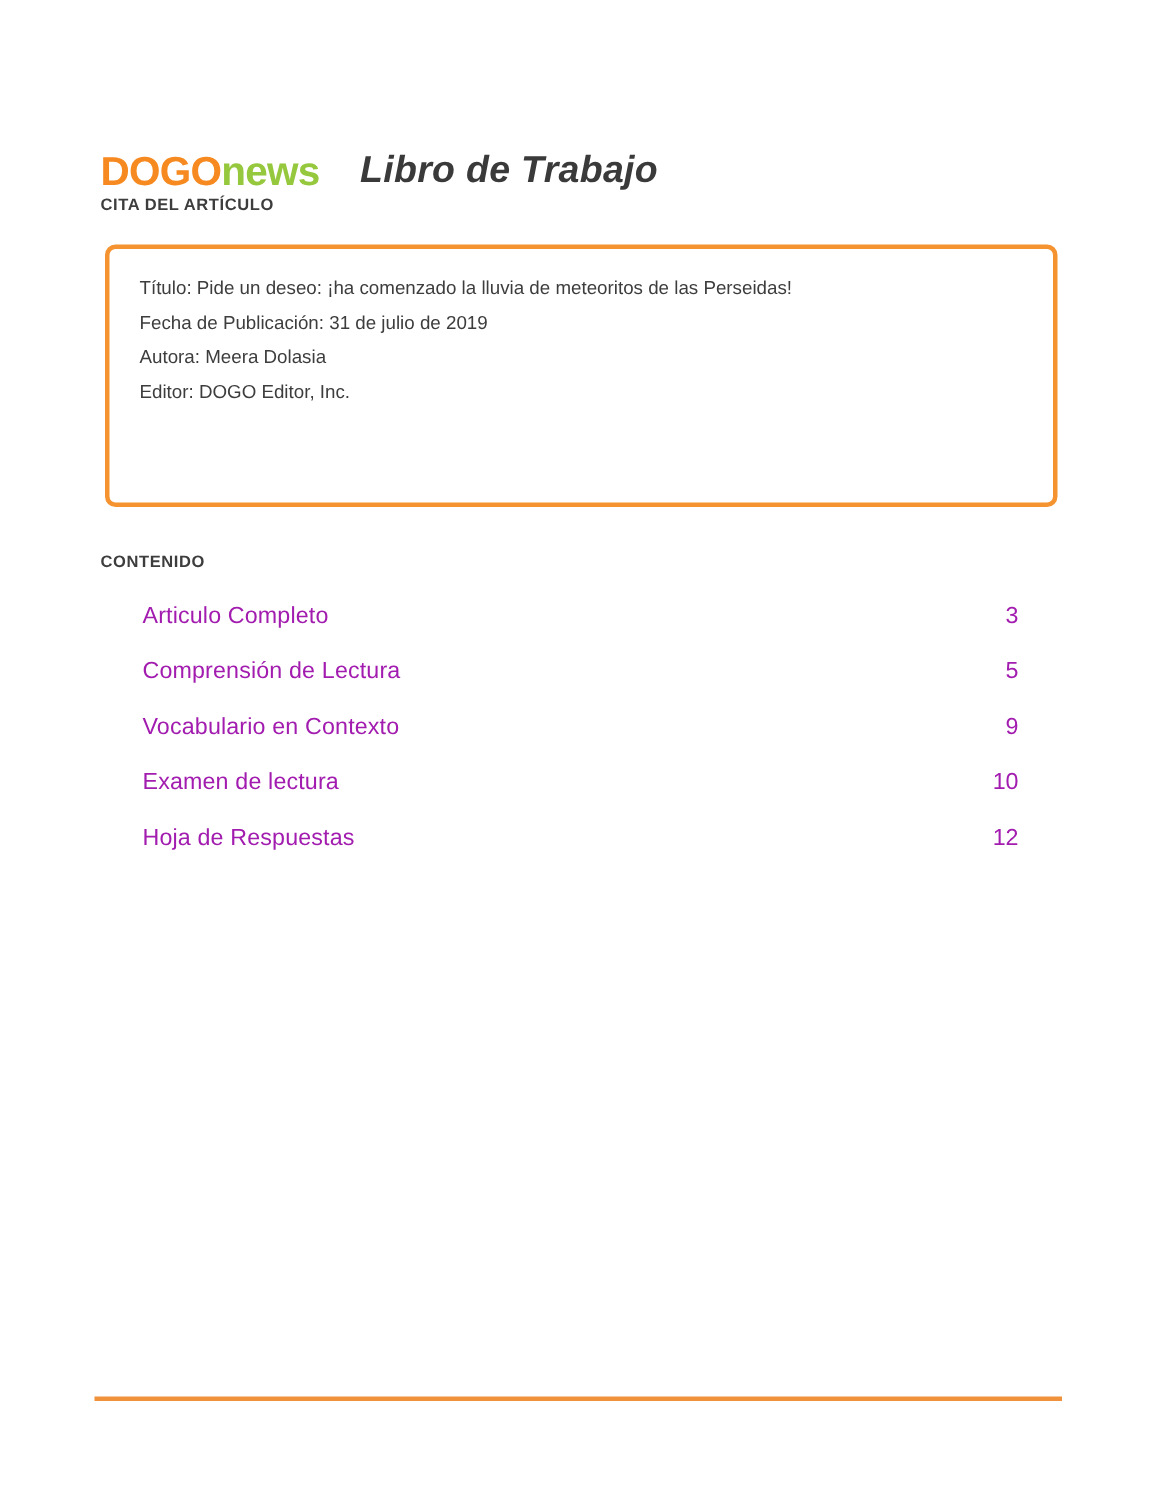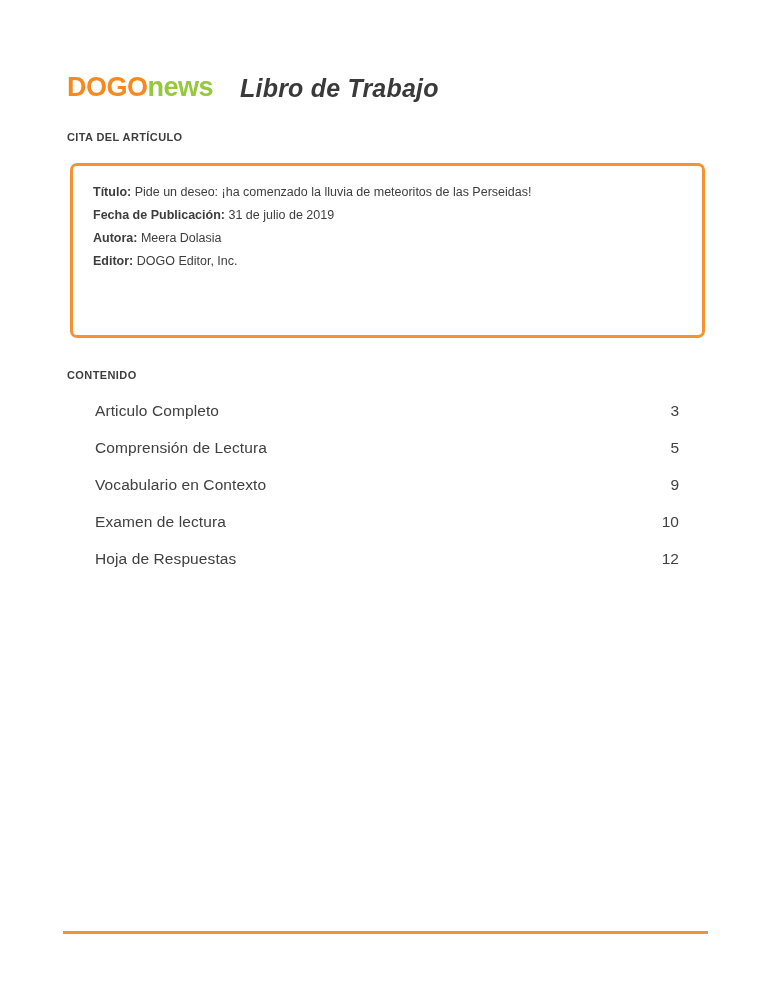--- a/index.html
+++ b/index.html
@@ -8,22 +8,22 @@
     width: 773px; height: 1000px;
     font-family: "Liberation Sans", sans-serif;
     color: #3d3d3d;
     position: relative;
     overflow: hidden;
   }
   .page { position: relative; width: 773px; height: 1000px; }
 
   
   .header {
-    position: absolute; top: 72px; left: 67px;
-    display: flex; align-items: flex-end;
+    position: absolute; top: 99px; left: 67px;
+    display: flex; align-items: flex-start;
     white-space: nowrap;
   }
   .logo { font-size: 27px; font-weight: 800; letter-spacing: -0.5px; }
   .logo-dogo { color: #f6891f; }
   .logo-news { color: #95c83d; }
   .doc-title {
     font-size: 25px; font-weight: 700; color: #3a3a3a;
     margin-left: 27px; letter-spacing: 0.2px; font-style: italic;
   }
 
@@ -40,34 +40,34 @@
   .citation-box {
     position: absolute; top: 163px; left: 70px;
     width: 635px; min-height: 175px;
     border: 3px solid #f4932f; border-radius: 7px;
     padding: 15px 20px 14px 20px;
     background: #ffffff;
   }
   .citation-field {
     font-size: 12.5px; line-height: 23px; color: #3d3d3d;
   }
-  .citation-field .field-label { font-weight: 700; text-align: right; }
+  .citation-field .field-label { font-weight: 400; text-align: right; }
   .citation-link {
     color: #3d3d3d; text-decoration: underline;
     word-break: break-all;
   }
 
   
   .toc {
     position: absolute; top: 392px; left: 95px; width: 584px;
   }
   .toc-row {
     display: flex; justify-content: space-between; align-items: center;
     height: 37px;
-    font-size: 15.5px; color: #404040;
+    font-size: 15.5px; color: #a21caf;
   }
   .toc-label { letter-spacing: 0.1px; }
   .toc-page { text-align: right; }
 
   
   .footer-rule {
     position: absolute; top: 931px; left: 63px;
     width: 645px; height: 3px;
     background: #f0913b; border: none;
   }

